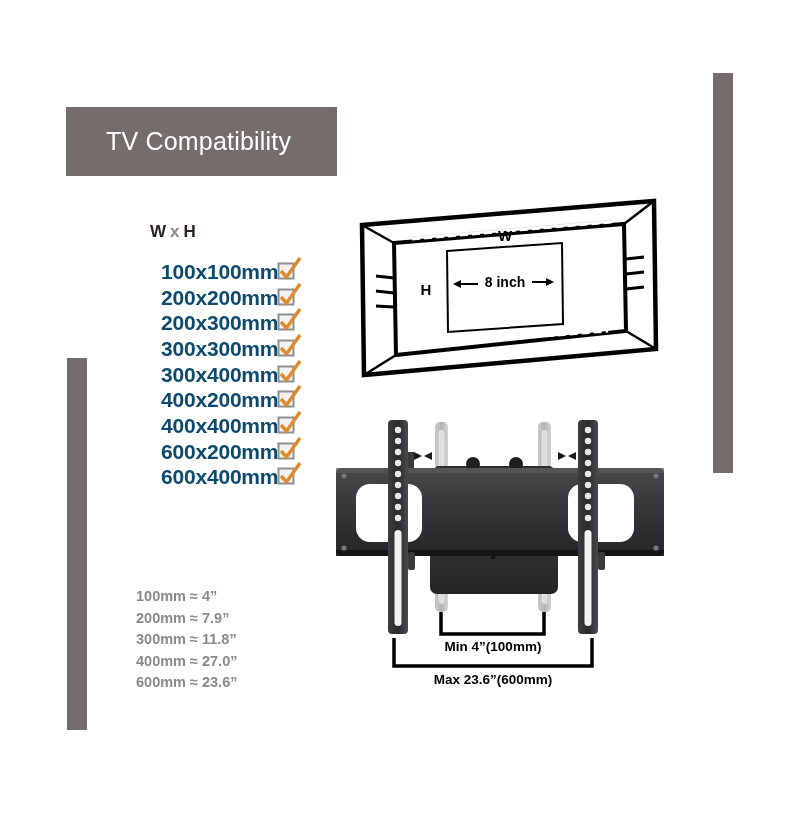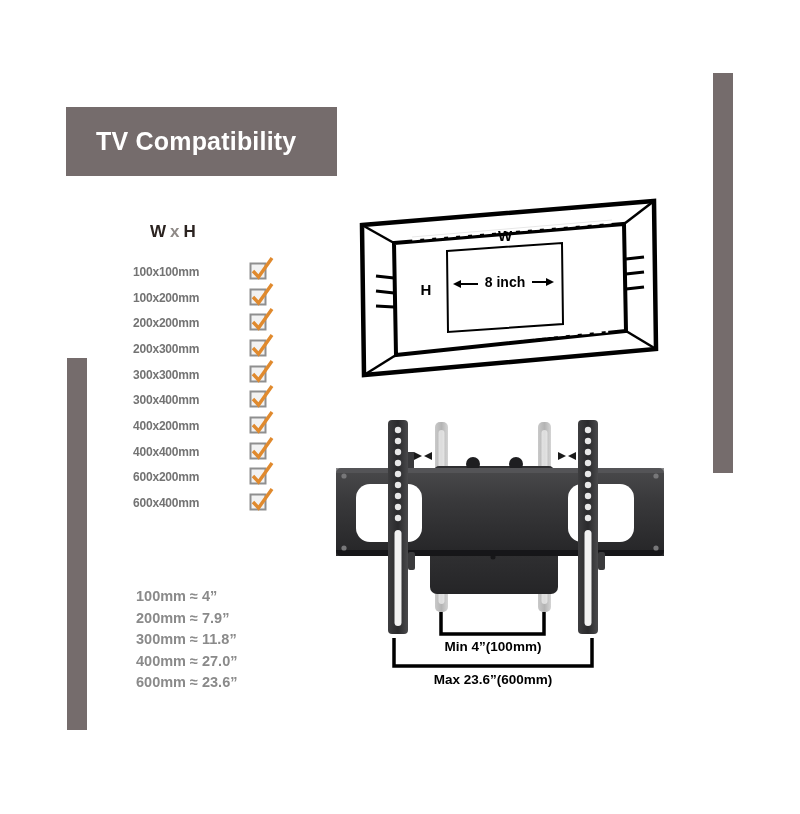--- a/index.html
+++ b/index.html
@@ -17,42 +17,42 @@
   #bar-right { left:713px; top:73px; width:20px; height:400px; }
   #bar-left  { left:67px;  top:358px; width:20px; height:372px; }
 
   
   #title-banner {
     position:absolute; left:66px; top:107px; width:271px; height:69px;
     background:#756c6c;
     display:flex; align-items:center;
   }
   #title-text {
-    color:#ffffff; font-size:25px; font-weight:bold;
-    letter-spacing:0.2px; padding-left:30px;
+    color:#ffffff; font-size:25px; font-weight:normal;
+    letter-spacing:0.2px; padding-left:40px;
     white-space:nowrap;
   }
 
   
   #wh-header {
     position:absolute; left:150px; top:222px;
     font-size:17px; font-weight:bold; color:#2b2320;
     white-space:nowrap;
   }
   #wh-header .sep { color:#8f8a87; font-weight:bold; padding:0 4px; }
 
   
   #vesa-list { position:absolute; left:133px; top:259px; width:160px; }
   .vesa-row {
     display:flex; align-items:center; height:25.7px;
     white-space:nowrap;
   }
   .vesa-label {
-    font-size:12px; font-weight:bold; color:#737373;
-    width:110px; letter-spacing:-0.2px;
+    font-size:21px; font-weight:bold; color:#0c4a6e;
+    width:110px; letter-spacing:-0.2px;margin-left:28px;
   }
   .check-wrap { position:relative; width:22px; height:22px; margin-left:6px; }
   .check-wrap svg { position:absolute; left:0; top:-5px; }
 
   
   #conversions { position:absolute; left:136px; top:558px;margin-top:28px; }
   .conv-row {
     font-size:14.5px; font-weight:bold; color:#8a8a8a;
     line-height:21.5px; white-space:nowrap;
   }
@@ -86,29 +86,20 @@
     <span id="title-text">TV Compatibility</span>
   </div>
 
   <div id="wh-header">
     <span>W</span><span class="sep">x</span><span>H</span>
   </div>
 
   <div id="vesa-list">
     <div class="vesa-row">
       <span class="vesa-label">100x100mm</span>
-      <span class="check-wrap">
-        <svg width="26" height="28" viewBox="0 0 26 28">
-          <rect x="1.5" y="7.5" width="15" height="15" fill="#f2f2f2" stroke="#8f8f8f" stroke-width="2"></rect>
-          <path d="M4 15 L9.5 21 L23 2" fill="none" stroke="#e08a2e" stroke-width="3.4" stroke-linecap="butt"></path>
-        </svg>
-      </span>
-    </div>
-    <div class="vesa-row">
-      <span class="vesa-label">100x200mm</span>
       <span class="check-wrap">
         <svg width="26" height="28" viewBox="0 0 26 28">
           <rect x="1.5" y="7.5" width="15" height="15" fill="#f2f2f2" stroke="#8f8f8f" stroke-width="2"></rect>
           <path d="M4 15 L9.5 21 L23 2" fill="none" stroke="#e08a2e" stroke-width="3.4" stroke-linecap="butt"></path>
         </svg>
       </span>
     </div>
     <div class="vesa-row">
       <span class="vesa-label">200x200mm</span>
       <span class="check-wrap">

